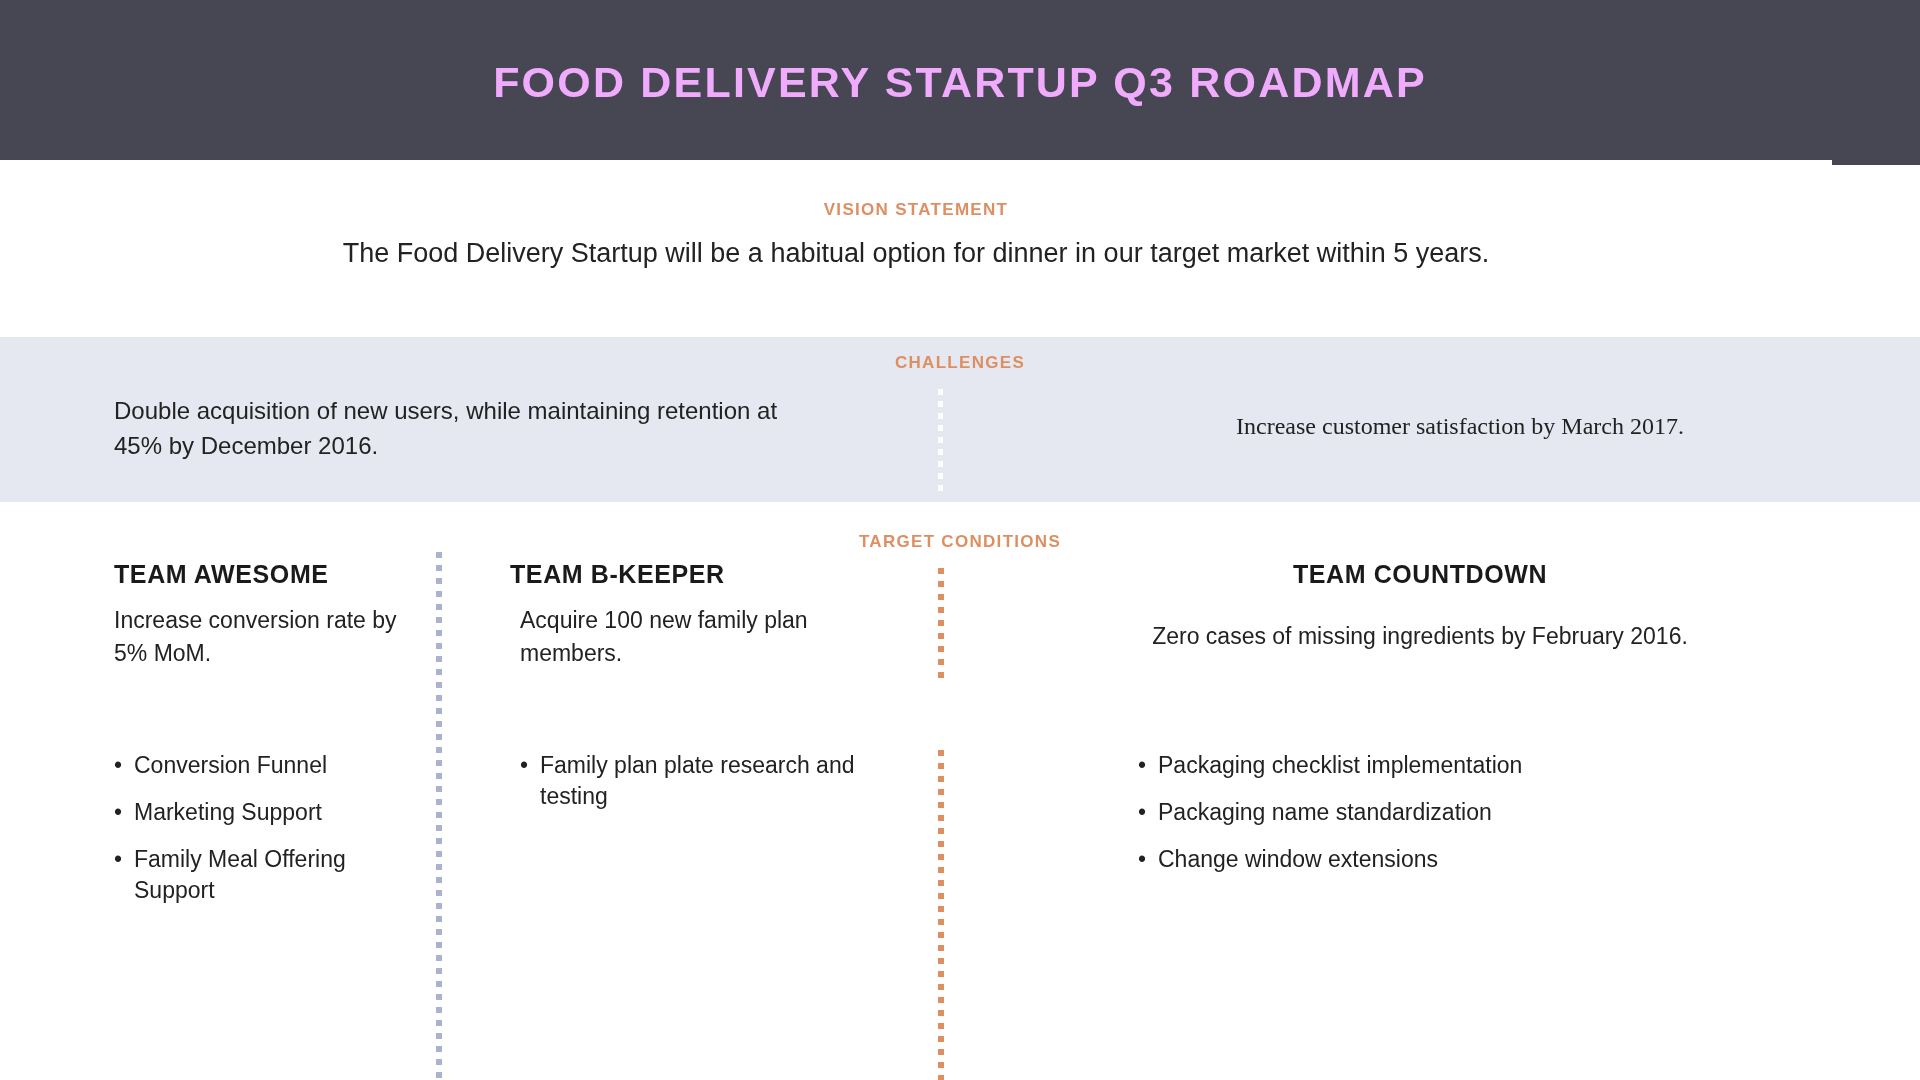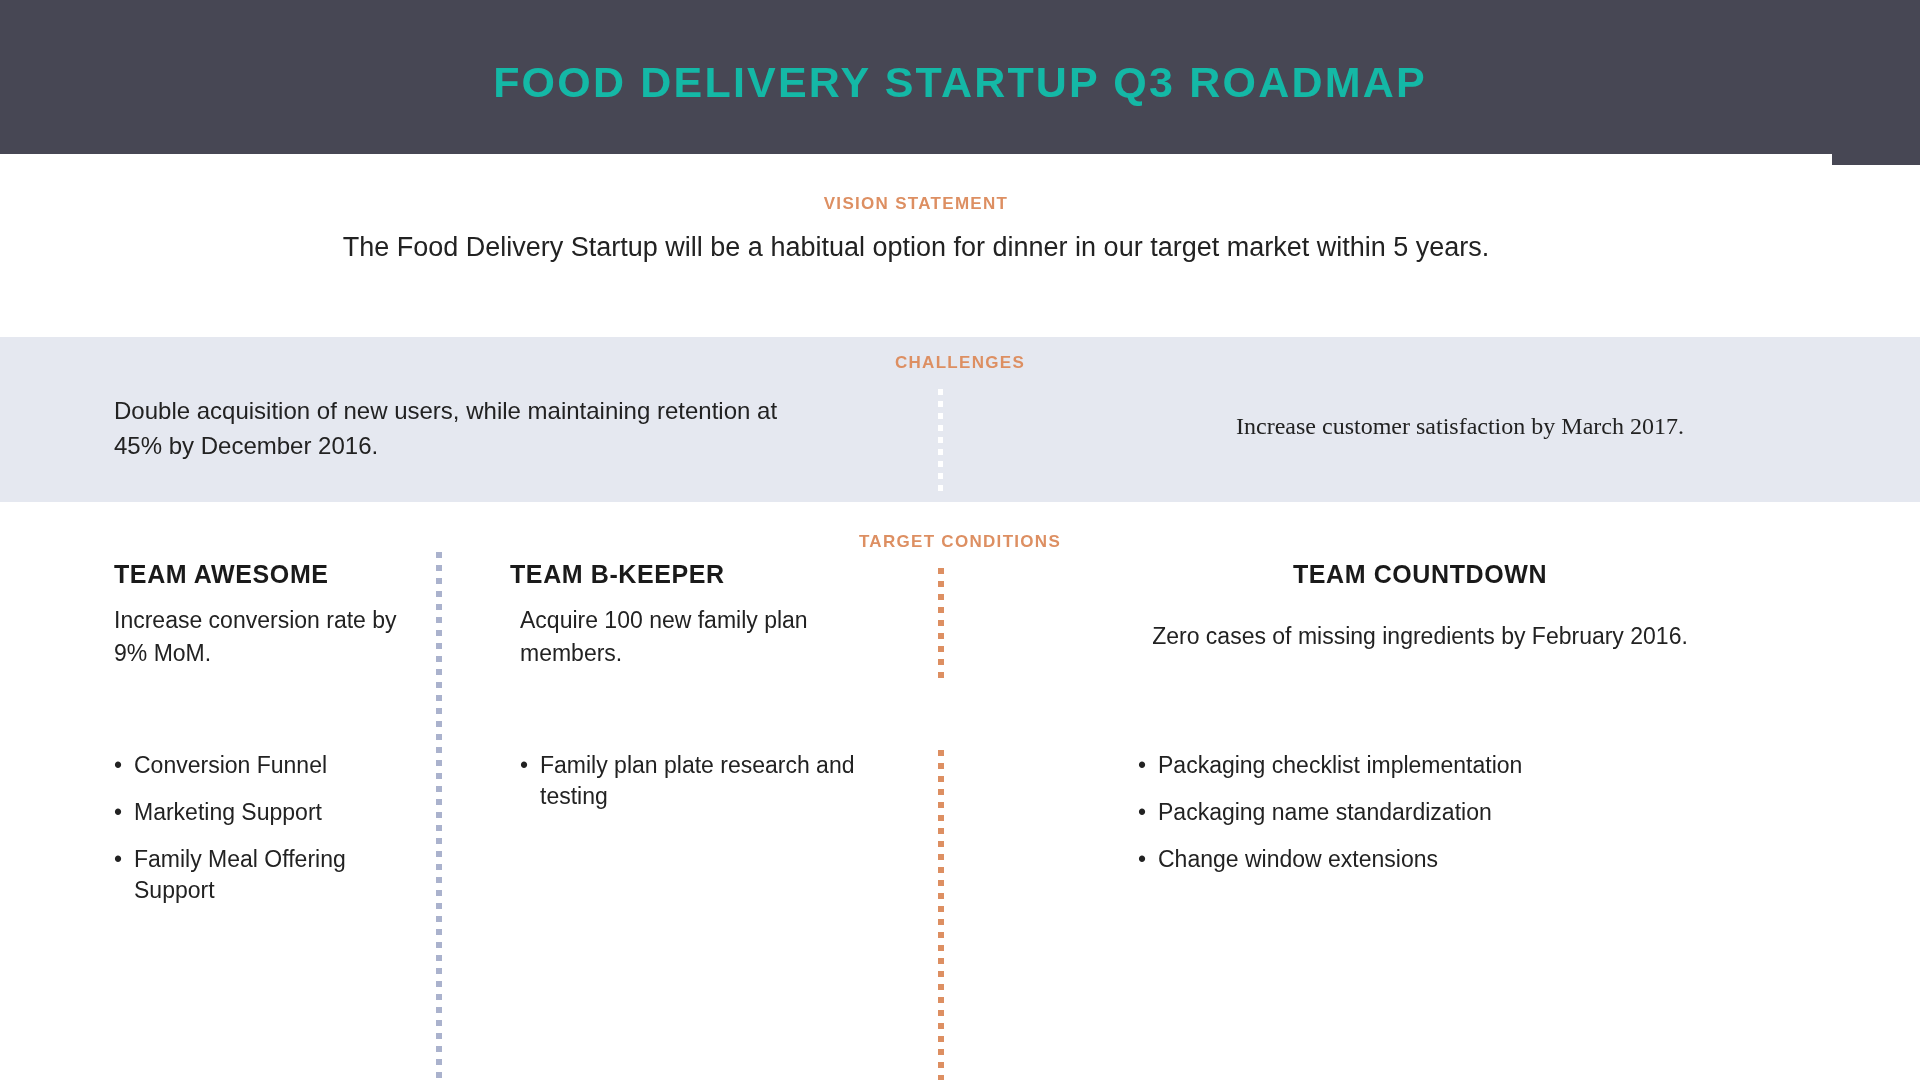--- a/index.html
+++ b/index.html
@@ -25,21 +25,21 @@
     position: absolute;
     left: 0; top: 0;
     width: 1920px;
     height: 165px;
     background: #474754;
     display: flex;
     align-items: center;
     justify-content: center;
   }
   .header-title {
-    color: #14b8a6;
+    color: #f0abfc;
     font-size: 43px;
     font-weight: bold;
     letter-spacing: 2.2px;
     text-transform: uppercase;
     white-space: nowrap;
     font-family: "Liberation Sans", sans-serif;
   }
 
   
   .section-label {
@@ -50,21 +50,21 @@
     font-size: 17px;
     font-weight: bold;
     letter-spacing: 1.3px;
     text-transform: uppercase;
     font-family: "Liberation Sans", sans-serif;
   }
 
   
   .vision-band {
     position: absolute;
-    left: 0; top: 154px;
+    left: 0; top: 160px;
     width: 1832px;
     height: 172px;
     background: #ffffff;
   }
   .vision-label { top: 40px; }
   .vision-text {
     position: absolute;
     top: 78px;
     width: 100%;
     text-align: center;
@@ -255,21 +255,21 @@
 
     <div class="section-label target-label">TARGET CONDITIONS</div>
 
 
     <div class="divider-blue"></div>
     <div class="divider-orange-top"></div>
     <div class="divider-orange-bottom"></div>
 
     <div class="team-col team-col-0">
       <div class="team-name">TEAM AWESOME</div>
-      <div class="team-target">Increase conversion rate by 9% MoM.</div>
+      <div class="team-target">Increase conversion rate by 5% MoM.</div>
       <ul class="team-themes">
         <li class="theme-item">
           <span class="bullet">•</span>
           <span>Conversion Funnel</span>
         </li>
         <li class="theme-item">
           <span class="bullet">•</span>
           <span>Marketing Support</span>
         </li>
         <li class="theme-item">

